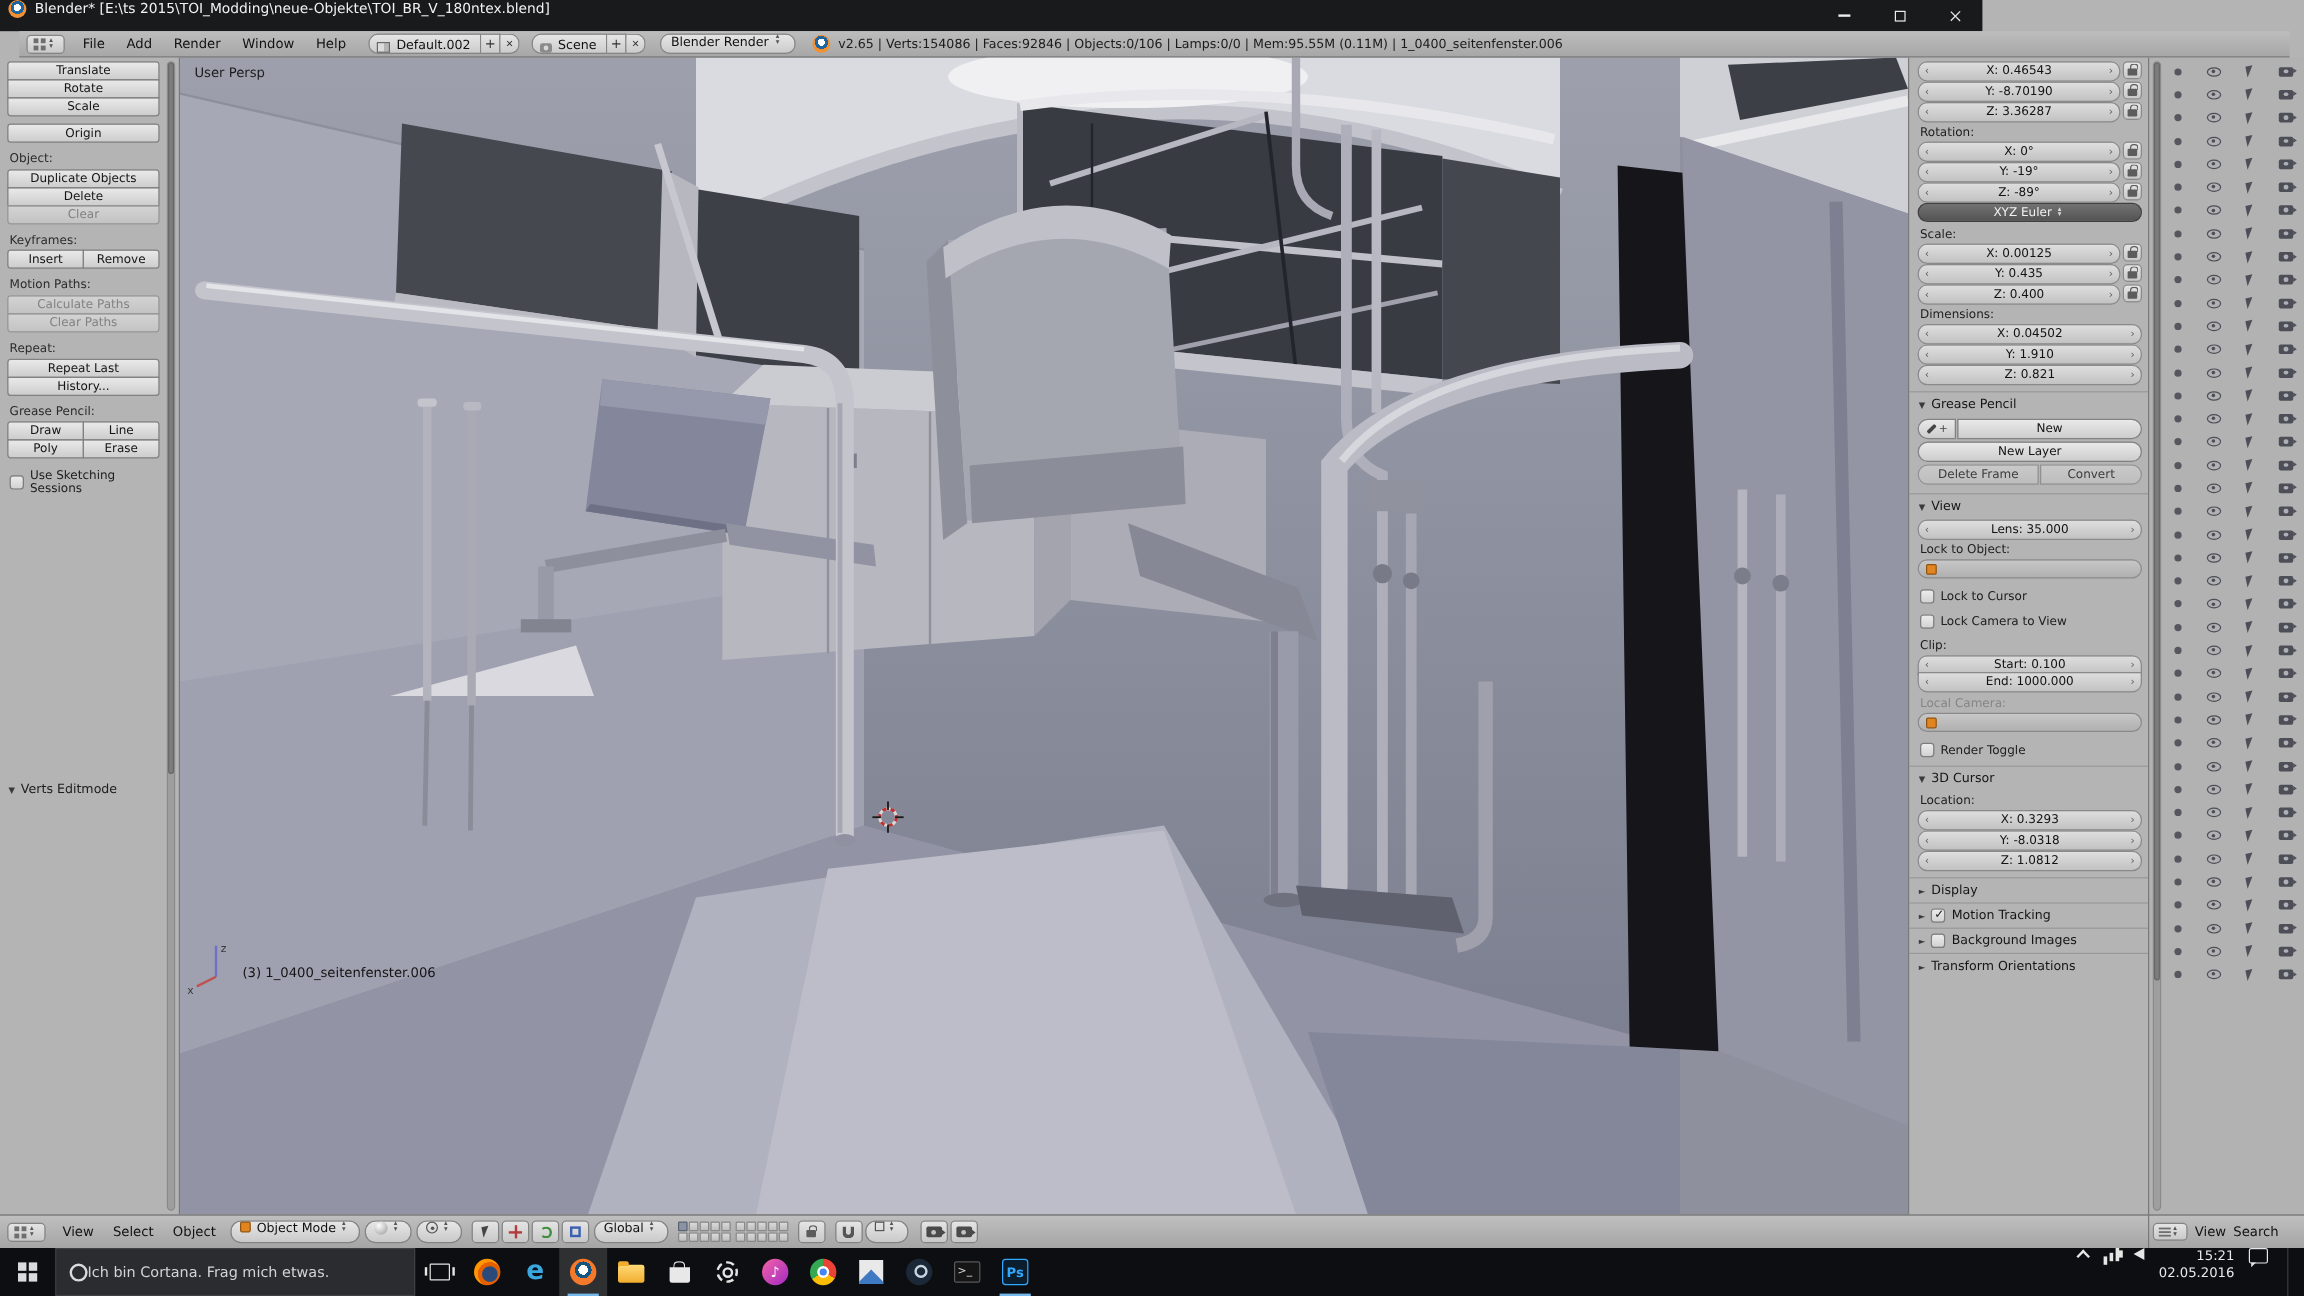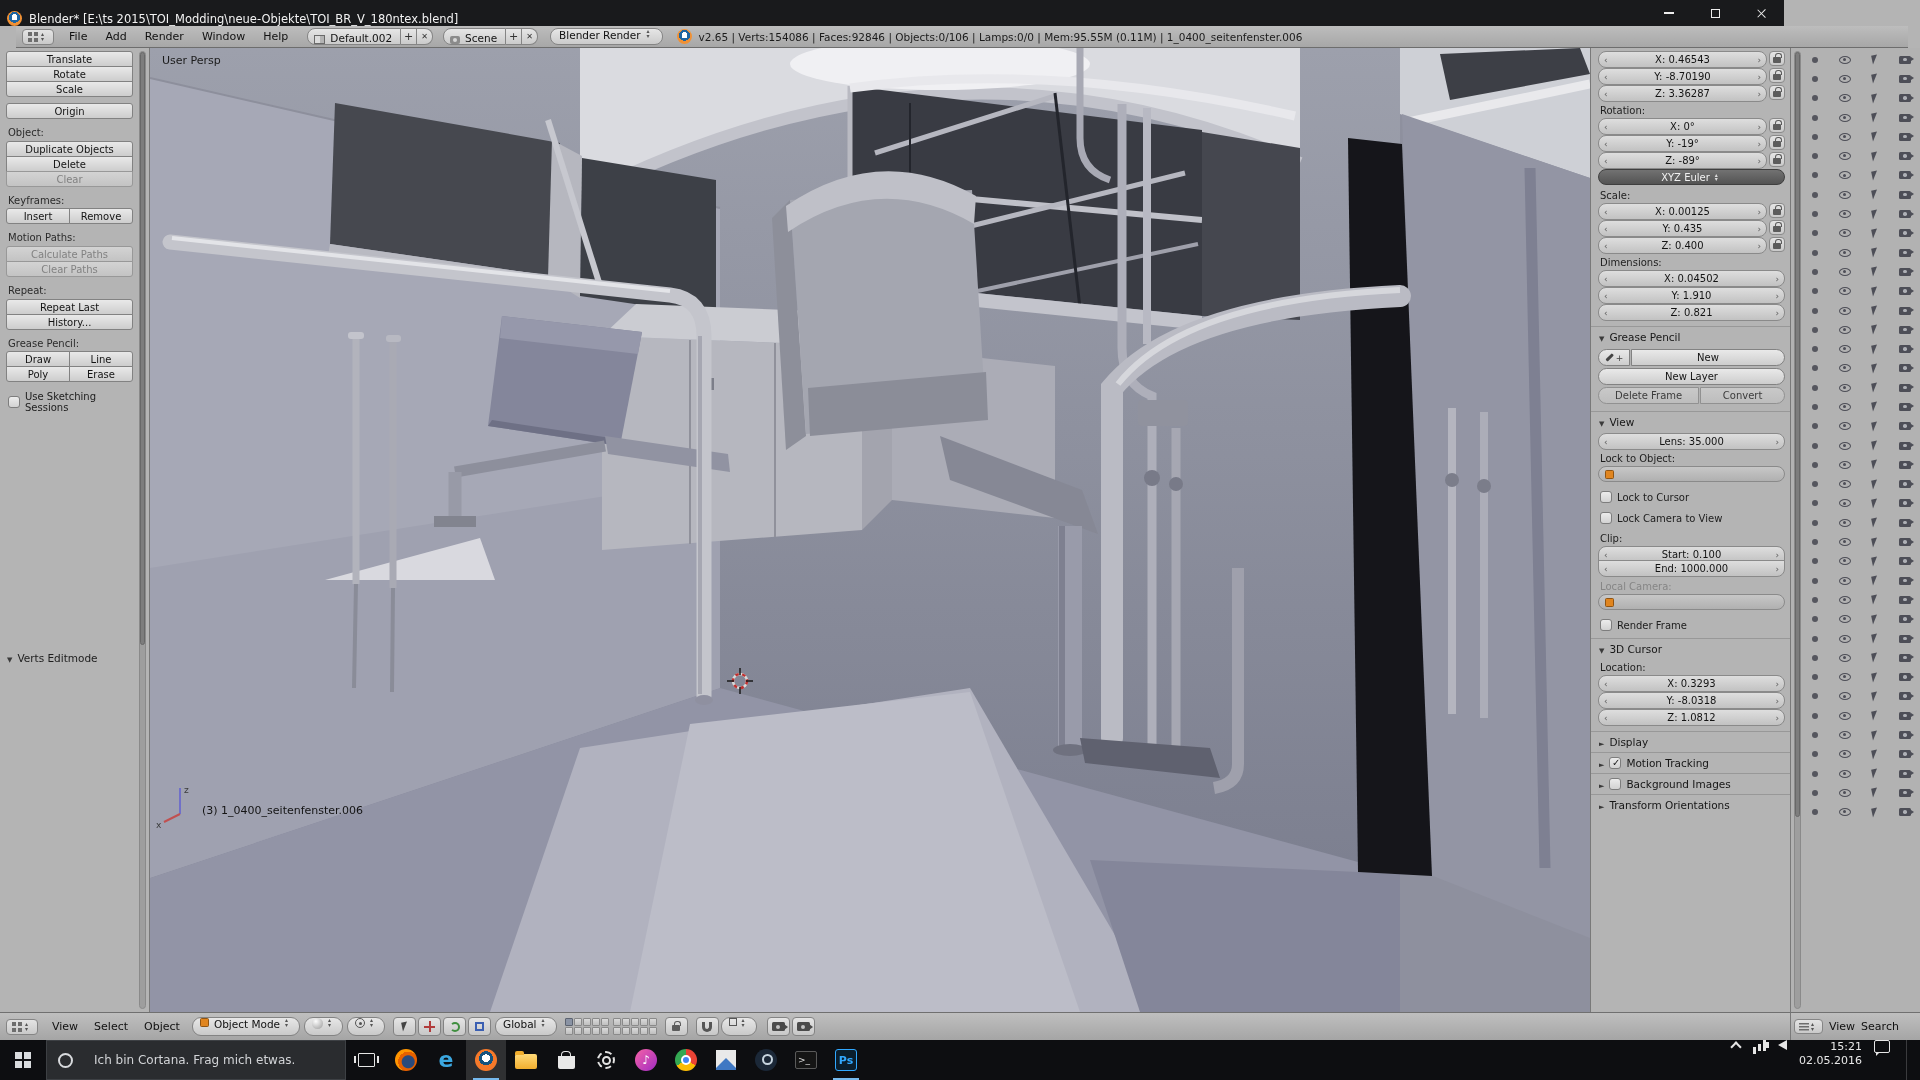--- a/index.html
+++ b/index.html
@@ -1,20 +1,20 @@
 <!DOCTYPE html>
 <html><head>
 <meta charset="utf-8">
 <style>
 *{margin:0;padding:0;box-sizing:border-box}
 html,body{width:1920px;height:1080px;overflow:hidden;background:#000;font-family:"DejaVu Sans",sans-serif}
 #screen{position:relative;width:1920px;height:1080px;background:#b4b4b4;overflow:hidden}
 
 
-.titlebar{position:absolute;left:0;top:0;width:1784px;height:26px;background:#191a1c;display:flex;align-items:flex-end;color:#ededed}
+.titlebar{position:absolute;left:0;top:0;width:1652px;height:26px;background:#191a1c;display:flex;align-items:flex-start;color:#ededed}
 .app-ico{width:15px;height:15px;margin:0 7px 0 7px;border-radius:50%;background:radial-gradient(circle at 50% 42%,#fff 0 3px,#1f65a0 3px 5.5px,#f09135 5.5px)}
 .title-text{font-size:11.5px;color:#f2f2f2;white-space:nowrap}
 .winbtns{margin-left:auto;display:flex;height:100%}
 .winbtn{width:46px;height:100%;display:flex;align-items:center;justify-content:center}
 .g-min{width:10px;height:2px;background:#ededed}
 .g-max{width:9px;height:9px;border:1.3px solid #ededed}
 .g-close{position:relative;width:11px;height:11px}
 .g-close::before,.g-close::after{content:"";position:absolute;left:5px;top:0;width:1.4px;height:11px;background:#ededed}
 .g-close::before{transform:rotate(45deg)}.g-close::after{transform:rotate(-45deg)}
 
@@ -136,21 +136,21 @@
 .ico-list{width:10px;height:9px;background:linear-gradient(#6e6e6e,#6e6e6e) 0 1px/10px 1.5px no-repeat,linear-gradient(#6e6e6e,#6e6e6e) 0 4px/10px 1.5px no-repeat,linear-gradient(#6e6e6e,#6e6e6e) 0 7px/10px 1.5px no-repeat}
 
 
 .taskbar{position:absolute;left:0;top:1040px;width:1920px;height:40px;background:#0d0e11;display:flex;align-items:center;color:#e8e8e8}
 .tb-slot{width:40px;height:40px;display:flex;align-items:center;justify-content:center;position:relative;flex:none}
 .tb-slot.start{width:46px}
 .tb-slot.active{background:rgba(255,255,255,.14)}
 .tb-slot.running::after{content:"";position:absolute;left:7px;right:7px;bottom:0;height:2px;background:#76b9ed}
 .ic-win{width:16px;height:16px;display:grid;grid-template-columns:1fr 1fr;grid-template-rows:1fr 1fr;gap:2px}
 .ic-win i{background:#d9dcdf}
-.search{width:300px;height:40px;background:#2a2c2f;border:1px solid #3d4044;display:flex;align-items:center;gap:21px;padding:0 11px;font-size:12px;color:#d2d4d7;flex:none}
+.search{width:300px;height:40px;background:#2a2c2f;border:1px solid #3d4044;display:flex;align-items:center;gap:0;padding:0 11px;font-size:12px;color:#d2d4d7;flex:none}
 .cortana-ring{width:15px;height:15px;border:2px solid #d8dadd;border-radius:50%;flex:none}
 .ic-taskview{width:17px;height:14px;border:1.6px solid #e6e6e6;border-radius:1px;position:relative}
 .ic-taskview::before{content:"";position:absolute;left:-5px;top:2px;width:2px;height:7px;background:#e6e6e6}
 .ic-taskview::after{content:"";position:absolute;right:-5px;top:2px;width:2px;height:7px;background:#e6e6e6}
 .ic-firefox{width:22px;height:22px;border-radius:50%;background:radial-gradient(circle at 60% 58%,#2a4a7c 0 6px,#e66000 7px 10px,#ff9500 10px)}
 .ic-edge{color:#3ba7e0;font-size:22px;font-weight:bold;line-height:1}
 .ic-edge::after{content:"e"}
 .ic-blender{width:22px;height:22px;border-radius:50%;background:radial-gradient(circle at 50% 42%,#ffffff 0 4px,#16537e 4px 7px,#f5792a 7px)}
 .ic-folder{position:relative;width:22px;height:15px;background:linear-gradient(#ffd978,#f2ae2e);border-radius:2px;margin-top:3px}
 .ic-folder::before{content:"";position:absolute;top:-3px;left:0;width:9px;height:4px;background:#f2ae2e;border-radius:2px 2px 0 0}
@@ -535,21 +535,21 @@
       </div>
     <div class="prow">
         <div class="numfield stackbot">End: 1000.000</div>
       </div>
     <div class="nlabel dis">Local Camera:</div>
     <div class="objfield">
         <span class="cubeico"></span>
       </div>
     <div class="chkrow">
         <span class="chk"></span>
-        <span>Render Frame</span>
+        <span>Render Toggle</span>
       </div>
 
     <div class="phdr">
         <span class="tri-open"></span>
         <span>3D Cursor</span>
       </div>
     <div class="nlabel">Location:</div>
     <div class="prow">
         <div class="numfield">X: 0.3293</div>
       </div>

